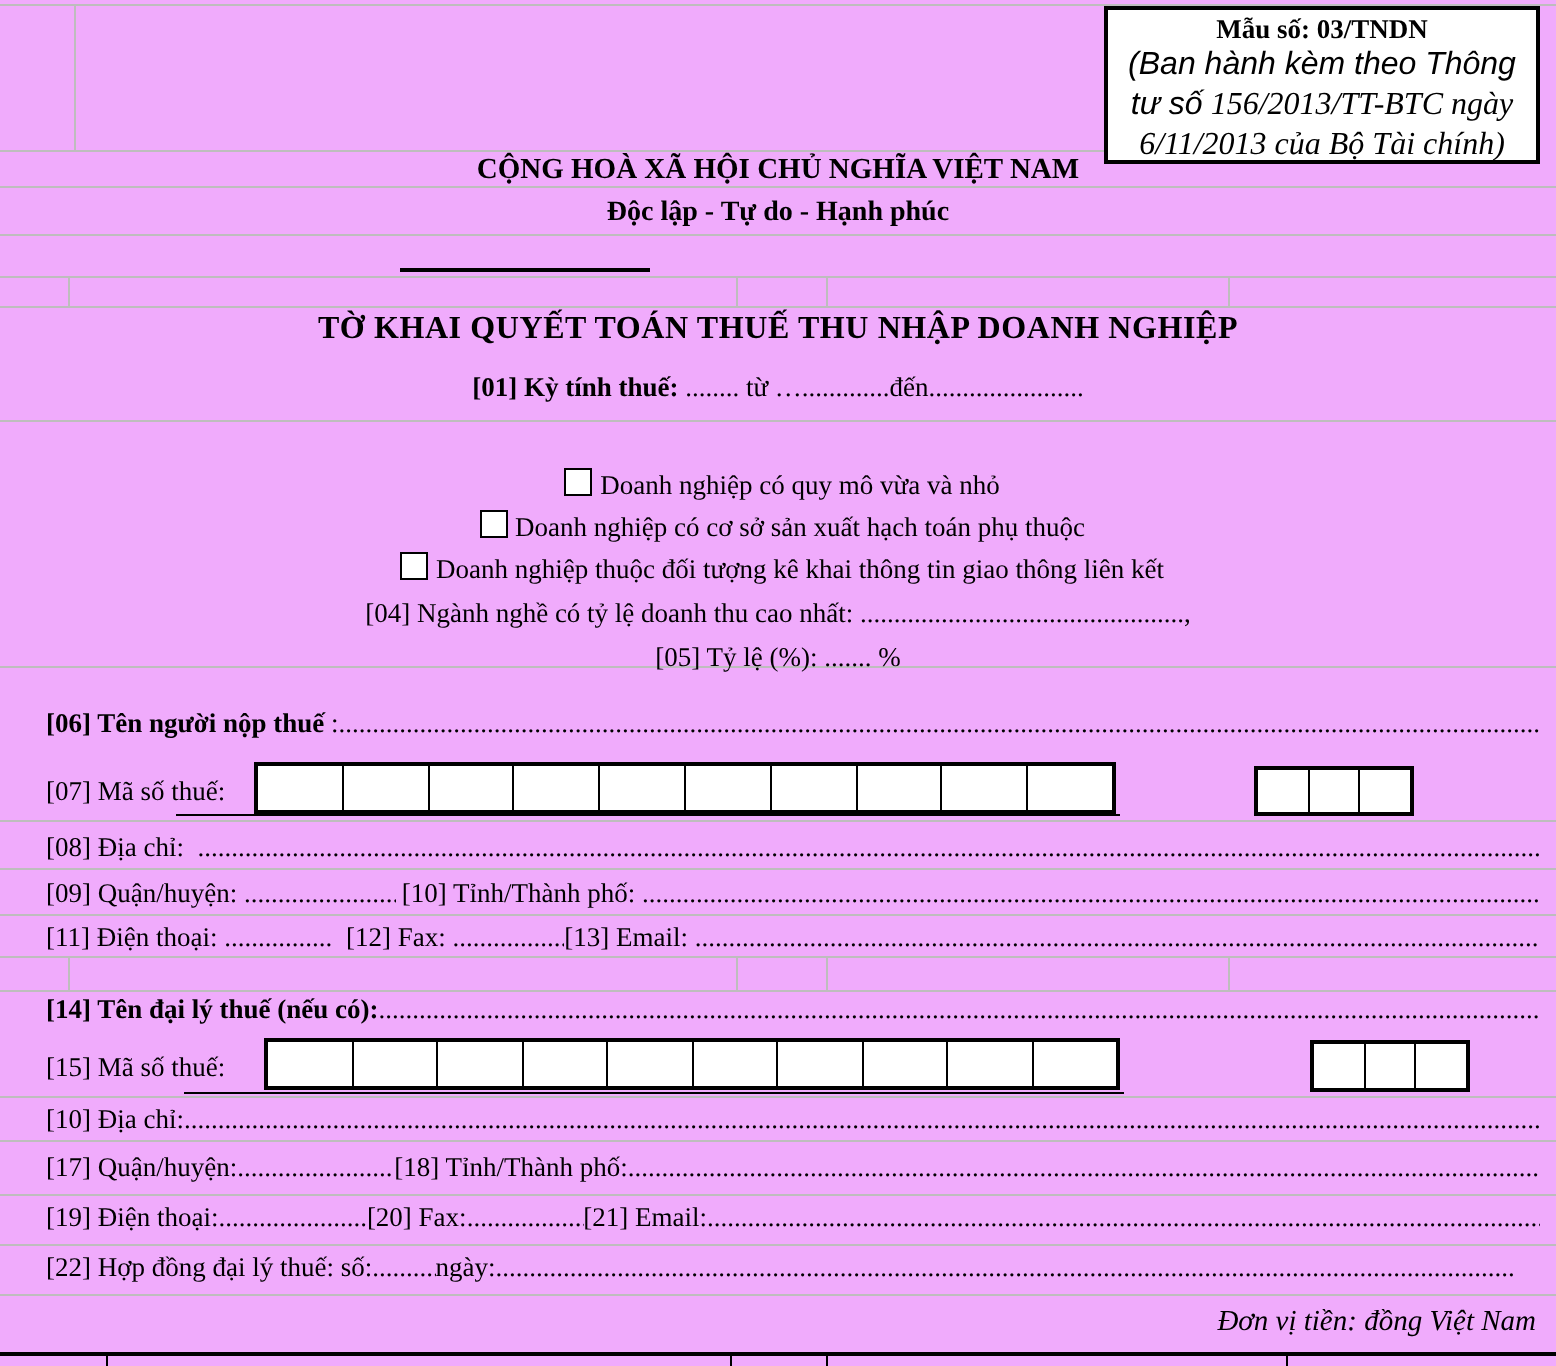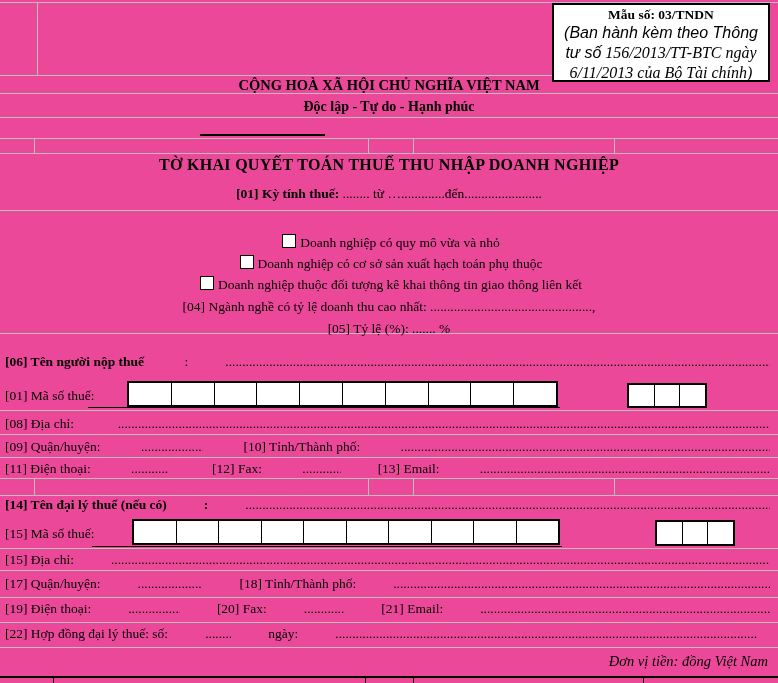--- a/index.html
+++ b/index.html
@@ -1,23 +1,23 @@
 <!DOCTYPE html>
 <html><head>
 <meta charset="utf-8">
 <style>
   html,body{margin:0;padding:0;background:#fff;}
-  .page{position:relative;width:778px;height:683px;background:#ec4899;color:#000;
+  .page{position:relative;width:778px;height:683px;background:#f0abfc;color:#000;
         font-family:"Liberation Serif",serif;font-size:13.5px;overflow:hidden;}
   .hl{position:absolute;left:0;right:0;height:1px;background:#bdbdbd;}
   .vl{position:absolute;width:1px;background:#bdbdbd;}
   .blk{position:absolute;background:#000;}
   .center-line{position:absolute;left:0;width:778px;text-align:center;white-space:nowrap;}
-  .row{position:absolute;left:5px;right:8px;display:flex;align-items:flex-start;
-       white-space:nowrap;overflow:hidden;gap:37px;}
+  .row{position:absolute;left:23px;right:8px;display:flex;align-items:flex-start;
+       white-space:nowrap;overflow:hidden;}
   .b{font-weight:bold;}
   .lbl{white-space:pre;}
   .dfill{flex:1 1 auto;overflow:hidden;white-space:nowrap;}
   .dfix{display:inline-block;overflow:hidden;white-space:nowrap;vertical-align:bottom;}
   .cb{display:inline-block;width:12px;height:12px;border:1px solid #000;
       vertical-align:-1px;margin:0 4px;background:#fff;}
   .mau-box{position:absolute;left:552px;top:3px;width:218px;height:79px;
            border:2px solid #000;box-sizing:border-box;text-align:center;
            padding-top:2px;background:#fff;}
   .mau-title{font-weight:bold;font-size:13.5px;}
@@ -94,21 +94,21 @@
   <div class="center-line" style="top:299px">[04] Ngành nghề có tỷ lệ doanh thu cao nhất: ................................................,</div>
   <div class="center-line" style="top:321px">[05] Tỷ lệ (%): ....... %</div>
 
   <div class="row" style="top:354px">
     <span class="b lbl">[06] Tên người nộp thuế</span>
       <span class="lbl"> :</span>
       <span class="dfill">........................................................................................................................................................................................................................................................................................................</span>
   </div>
 
   <div class="row" style="top:388px">
-    <span class="lbl">[01] Mã số thuế:</span>
+    <span class="lbl">[07] Mã số thuế:</span>
   </div>
   <div class="mst-group" style="left:127px;top:381px;width:431px;height:26px">
       <div class="mst-cell"></div>
       <div class="mst-cell"></div>
       <div class="mst-cell"></div>
       <div class="mst-cell"></div>
       <div class="mst-cell"></div>
       <div class="mst-cell"></div>
       <div class="mst-cell"></div>
       <div class="mst-cell"></div>
@@ -163,21 +163,21 @@
       <div class="mst-cell"></div>
     </div>
   <div class="mst-group" style="left:655px;top:520px;width:80px;height:26px">
       <div class="mst-cell"></div>
       <div class="mst-cell"></div>
       <div class="mst-cell"></div>
     </div>
   <div class="blk" style="left:92px;top:546px;width:470px;height:1px"></div>
 
   <div class="row" style="top:552px">
-    <span class="lbl">[15] Địa chỉ:</span>
+    <span class="lbl">[10] Địa chỉ:</span>
       <span class="dfill">........................................................................................................................................................................................................................................................................................................</span>
   </div>
   <div class="row" style="top:576px">
     <span class="lbl">[17] Quận/huyện:</span>
       <span class="dfix" style="width:172px">........................................................................................................................................................................................................................................................................................................</span>
       <span class="lbl">[18] Tỉnh/Thành phố:</span>
       <span class="dfill">........................................................................................................................................................................................................................................................................................................</span>
   </div>
   <div class="row" style="top:601px">
     <span class="lbl">[19] Điện thoại:</span>

